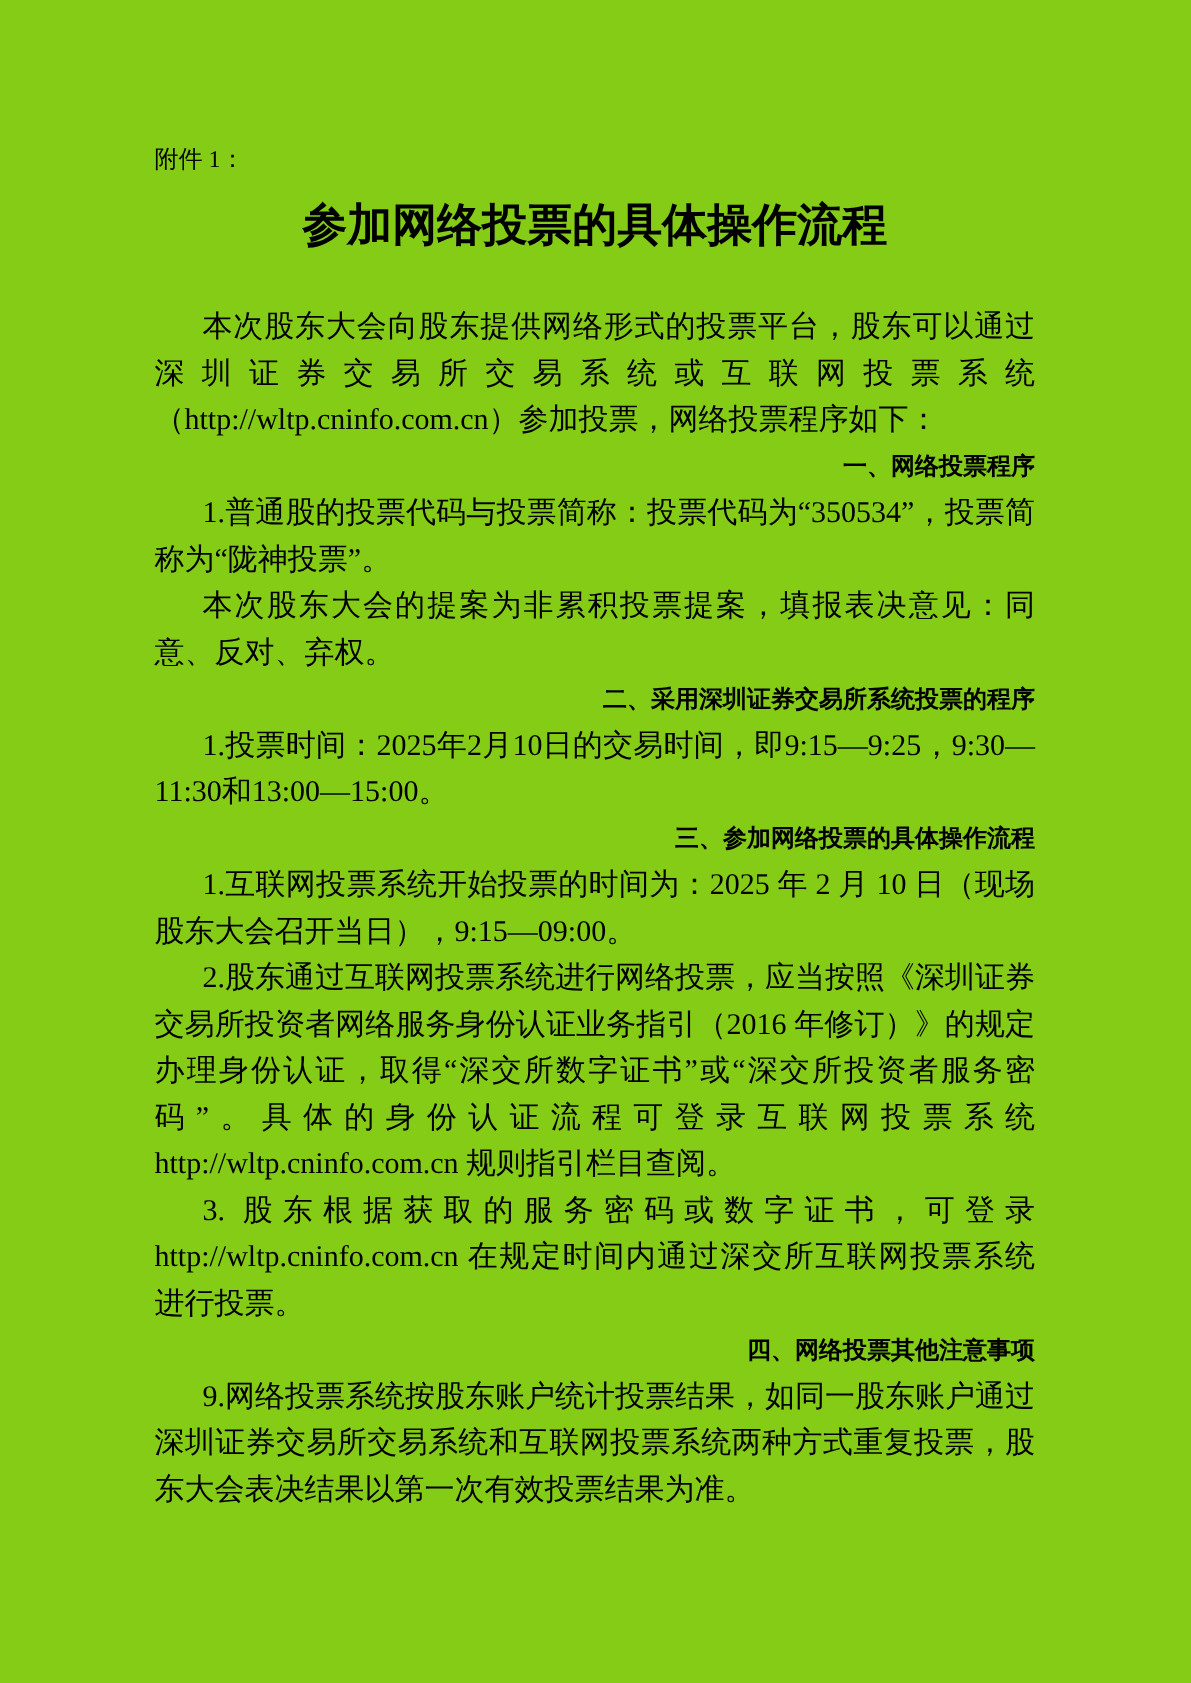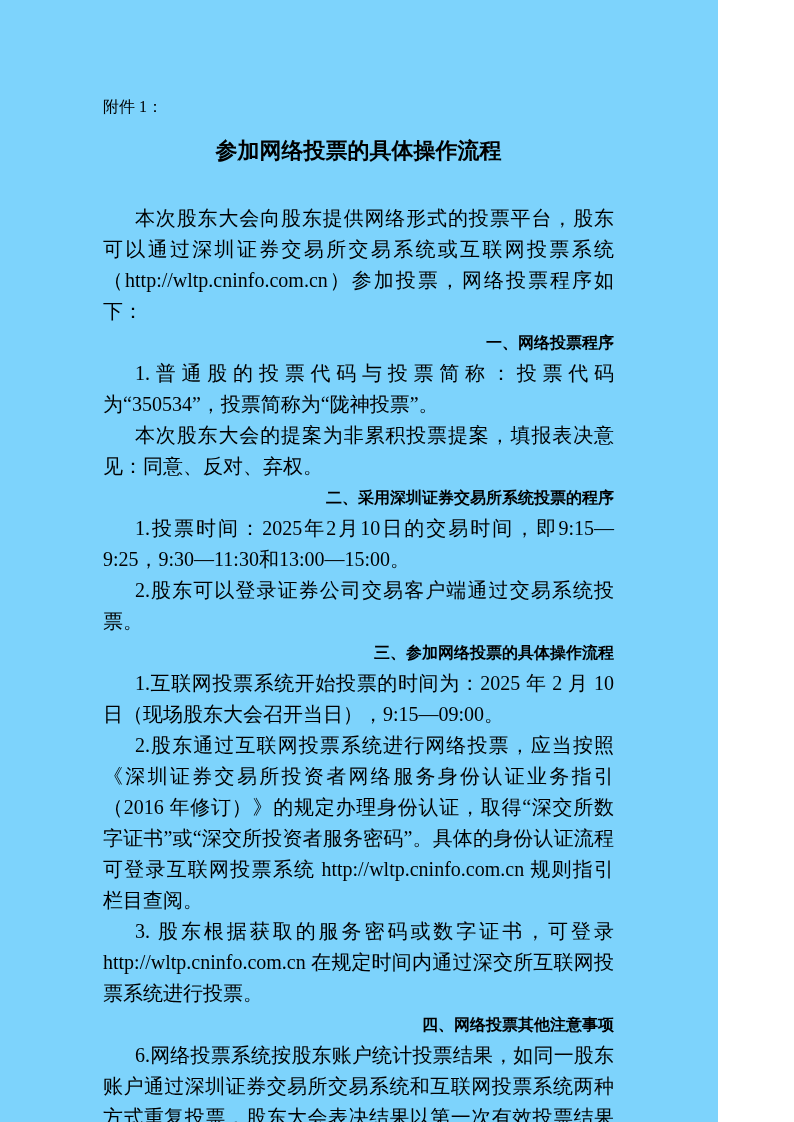--- a/index.html
+++ b/index.html
@@ -2,38 +2,38 @@
 <html><head>
 <meta charset="utf-8">
 <style>
   html, body {
     margin: 0;
     padding: 0;
     background: #ffffff;
   }
   .page {
     position: relative;
-    width: 718px;
+    width: 794px;
     height: 1122px;
     box-sizing: border-box;
-    background: #7dd3fc;
+    background: #84cc16;
     color: #000000;
     font-family: "Liberation Serif", "DejaVu Serif", serif;
     padding: 96px 104px 0 103px;
     overflow: hidden;
   }
   .attachment {
     margin: 0;
     font-size: 16px;
     line-height: 22px;
     text-align: left;
   }
   .doc-title {
     margin: 20px 0 0 0;
-    font-size: 22px;
+    font-size: 30px;
     line-height: 26px;
     font-weight: bold;
     text-align: center;
   }
   .body-text {
     margin-top: 39px;
   }
   .para {
     margin: 0;
     font-size: 20px;
@@ -63,24 +63,23 @@
   <div class="body-text">
 
     <p class="para">本次股东大会向股东提供网络形式的投票平台，股东可以通过深圳证券交易所交易系统或互联网投票系统（http://wltp.cninfo.com.cn）参加投票，网络投票程序如下：</p>
 
     <p class="heading">一、网络投票程序</p>
     <p class="para">1.普通股的投票代码与投票简称：投票代码为“350534”，投票简称为“陇神投票”。</p>
     <p class="para">本次股东大会的提案为非累积投票提案，填报表决意见：同意、反对、弃权。</p>
 
     <p class="heading">二、采用深圳证券交易所系统投票的程序</p>
     <p class="para">1.投票时间：2025年2月10日的交易时间，即9:15—9:25，9:30—11:30和13:00—15:00。</p>
-    <p class="para">2.股东可以登录证券公司交易客户端通过交易系统投票。</p>
 
     <p class="heading">三、参加网络投票的具体操作流程</p>
     <p class="para">1.互联网投票系统开始投票的时间为：2025 年 2 月 10 日（现场股东大会召开当日），9:15—09:00。</p>
     <p class="para">2.股东通过互联网投票系统进行网络投票，应当按照《深圳证券交易所投资者网络服务身份认证业务指引（2016 年修订）》的规定办理身份认证，取得“深交所数字证书”或“深交所投资者服务密码”。具体的身份认证流程可登录互联网投票系统 http://wltp.cninfo.com.cn 规则指引栏目查阅。</p>
     <p class="para">3. 股东根据获取的服务密码或数字证书，可登录 http://wltp.cninfo.com.cn 在规定时间内通过深交所互联网投票系统进行投票。</p>
 
     <p class="heading">四、网络投票其他注意事项</p>
-    <p class="para">6.网络投票系统按股东账户统计投票结果，如同一股东账户通过深圳证券交易所交易系统和互联网投票系统两种方式重复投票，股东大会表决结果以第一次有效投票结果为准。</p>
+    <p class="para">9.网络投票系统按股东账户统计投票结果，如同一股东账户通过深圳证券交易所交易系统和互联网投票系统两种方式重复投票，股东大会表决结果以第一次有效投票结果为准。</p>
 
   </div>
 </div>
 
 </body></html>

